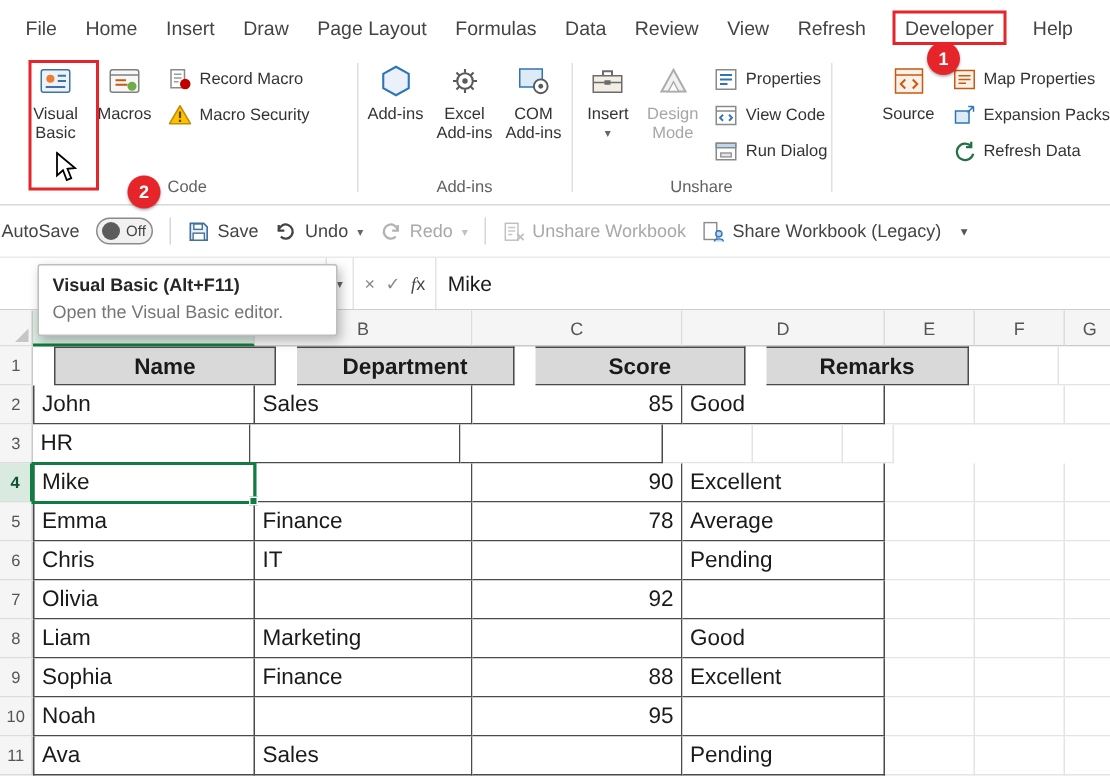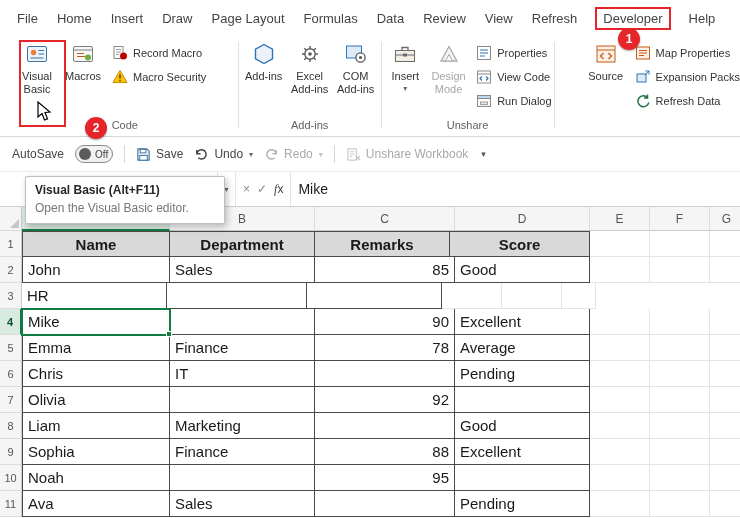--- a/index.html
+++ b/index.html
@@ -31,21 +31,21 @@
   .smallcol { display: flex; flex-direction: column; padding: 8px 0 0 6px; gap: 6px; }
   .smallbtn { display: flex; align-items: center; gap: 5px; font-size: 11px; color: #333;
               white-space: nowrap; height: 18px; }
   .sicon { width: 16px; height: 16px; display: inline-flex; align-items: center; justify-content: center; flex: 0 0 16px; }
   .codegroup { width: 256px; }
   .addinsgroup { width: 150px; }
   .controlsgroup { width: 168px; }
   .xmlgroup { flex: 1; }
 
   
-  .qat { height: 35px; display: flex; align-items: center; gap: 11px; padding: 0 12px;
+  .qat { height: 35px; display: flex; align-items: center; gap: 11px; padding: 0 1px;
          font-size: 12px; color: #444; border-bottom: 1px solid #EAEAEA; white-space: nowrap; }
   .toggle { width: 38px; height: 18px; border-radius: 9px; background: #F1F1F1;
             border: 1px solid #8A8A8A; display: inline-flex; align-items: center; padding: 0 3px; gap: 4px; }
   .knob { width: 12px; height: 12px; border-radius: 50%; background: #5C5C5C; flex: 0 0 12px; }
   .tstate { font-size: 10px; color: #444; }
   .qsep { width: 1px; height: 18px; background: #D6D6D6; flex: 0 0 1px; }
   .qbtn { display: inline-flex; align-items: center; gap: 5px; }
   .qbtn .chev { font-size: 8px; color: #666; margin-left: 1px; }
   .qbtn.disabled { color: #A8A8A8; }
   .qbtn.disabled .chev { color: #C0C0C0; }
@@ -77,21 +77,21 @@
         border-color: transparent transparent #C6C6C6 transparent; }
   .ch { background: #F5F5F5; border-right: 1px solid #DCDCDC; border-bottom: 1px solid #C9C9C9;
         font-size: 12px; color: #555; display: flex; align-items: center; justify-content: center; }
   .ch.sel { background: #D9EAE0; border-bottom: 2px solid #107C41; color: #0F5132; font-weight: bold; }
   .cell { font-size: 15px; color: #1A1A1A; display: flex; align-items: center; padding: 0 5px;
           border-right: 1px solid #E4E4E4; border-bottom: 1px solid #E4E4E4;
           overflow: hidden; white-space: nowrap; position: relative; background: #fff; }
   .cell.tcell { border-right: 1px solid #4A4A4A; border-bottom: 1px solid #4A4A4A; }
   .cell.firstcol { border-left: 1px solid #4A4A4A; }
   .cell.toprow { border-top: 1px solid #4A4A4A; }
-  .cell.thead { background: #D9D9D9; font-weight: bold; justify-content: center; padding: 0 0; }
+  .cell.thead { background: #D9D9D9; font-weight: bold; justify-content: center; padding: 0 0; margin-left: 14px; }
   .cell.num { justify-content: flex-end; }
   .cell.selcell { outline: 2px solid #107C41; outline-offset: -1px; overflow: visible; z-index: 2; }
   .fill-handle { position: absolute; right: -3px; bottom: -3px; width: 6px; height: 6px;
                  background: #107C41; border: 1px solid #fff; z-index: 3; }
 
   
   .tooltip { position: absolute; left: 25px; top: 176px; width: 200px; background: #fff;
              border: 1px solid #BEBEBE; border-radius: 2px; box-shadow: 2px 3px 7px rgba(0,0,0,.25);
              padding: 6px 9px 8px; z-index: 40; }
   .tt-title { font-size: 12px; font-weight: bold; color: #262626; margin-bottom: 4px; }
@@ -361,20 +361,30 @@
     <span class="qbtn disabled">
       <span class="qicon">
         <svg width="15" height="15" viewBox="0 0 16 16" opacity="0.55">
             <rect x="2" y="2" width="9" height="12" fill="#fff" stroke="#8A8A8A"></rect>
             <path d="M4 5h5M4 7.5h5M4 10h3" stroke="#9A9A9A"></path>
             <path d="M10.5 9.5 L15 14 M15 9.5 L10.5 14" stroke="#8A8A8A" stroke-width="1.3"></path>
           </svg>
       </span>
       <span>Unshare Workbook</span>
     </span>
+    <span class="qbtn">
+      <span class="qicon">
+        <svg width="15" height="15" viewBox="0 0 16 16">
+            <rect x="1.5" y="1.5" width="9" height="12" fill="#fff" stroke="#8A8A8A"></rect>
+            <circle cx="12" cy="9.5" r="2.2" fill="#BDD7EE" stroke="#2E75B6"></circle>
+            <path d="M8.8 15 c0-2.6 6.4-2.6 6.4 0" fill="#BDD7EE" stroke="#2E75B6"></path>
+          </svg>
+      </span>
+      <span>Share Workbook (Legacy)</span>
+    </span>
     <span class="qchev">▾</span>
   </div>
 
   <div class="formulabar">
     <div class="namebox"></div>
     <div class="nbchev">▾</div>
     <div class="fbtns">
       <span>×</span>
       <span>✓</span>
       <span class="fx"><i>f</i>x</span>
@@ -390,22 +400,22 @@
         <div class="ch" style="flex: 0 0 140px;">C</div>
         <div class="ch" style="flex: 0 0 135px;">D</div>
         <div class="ch" style="flex: 0 0 60px;">E</div>
         <div class="ch" style="flex: 0 0 60px;">F</div>
         <div class="ch" style="flex: 0 0 34px;">G</div>
       </div>
       <div class="sheet-row">
         <div class="rn">1</div>
         <div class="cell tcell firstcol toprow thead" style="flex: 0 0 148px;">Name</div>
         <div class="cell tcell toprow thead" style="flex: 0 0 145px;">Department</div>
+        <div class="cell tcell toprow thead" style="flex: 0 0 140px;">Score</div>
         <div class="cell tcell toprow thead" style="flex: 0 0 135px;">Remarks</div>
-        <div class="cell tcell toprow thead" style="flex: 0 0 140px;">Score</div>
         <div class="cell" style="flex: 0 0 60px;"></div>
         <div class="cell" style="flex: 0 0 60px;"></div>
         <div class="cell" style="flex: 0 0 34px;"></div>
       </div>
       <div class="sheet-row">
         <div class="rn">2</div>
         <div class="cell tcell firstcol" style="flex: 0 0 148px;">John</div>
         <div class="cell tcell" style="flex: 0 0 145px;">Sales</div>
         <div class="cell tcell num" style="flex: 0 0 140px;">85</div>
         <div class="cell tcell" style="flex: 0 0 135px;">Good</div>

